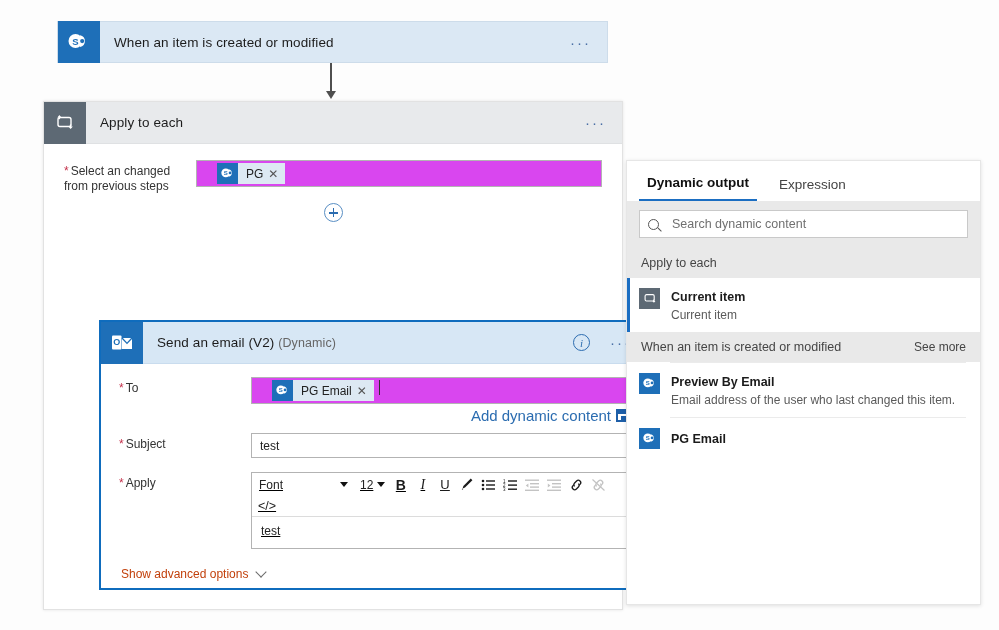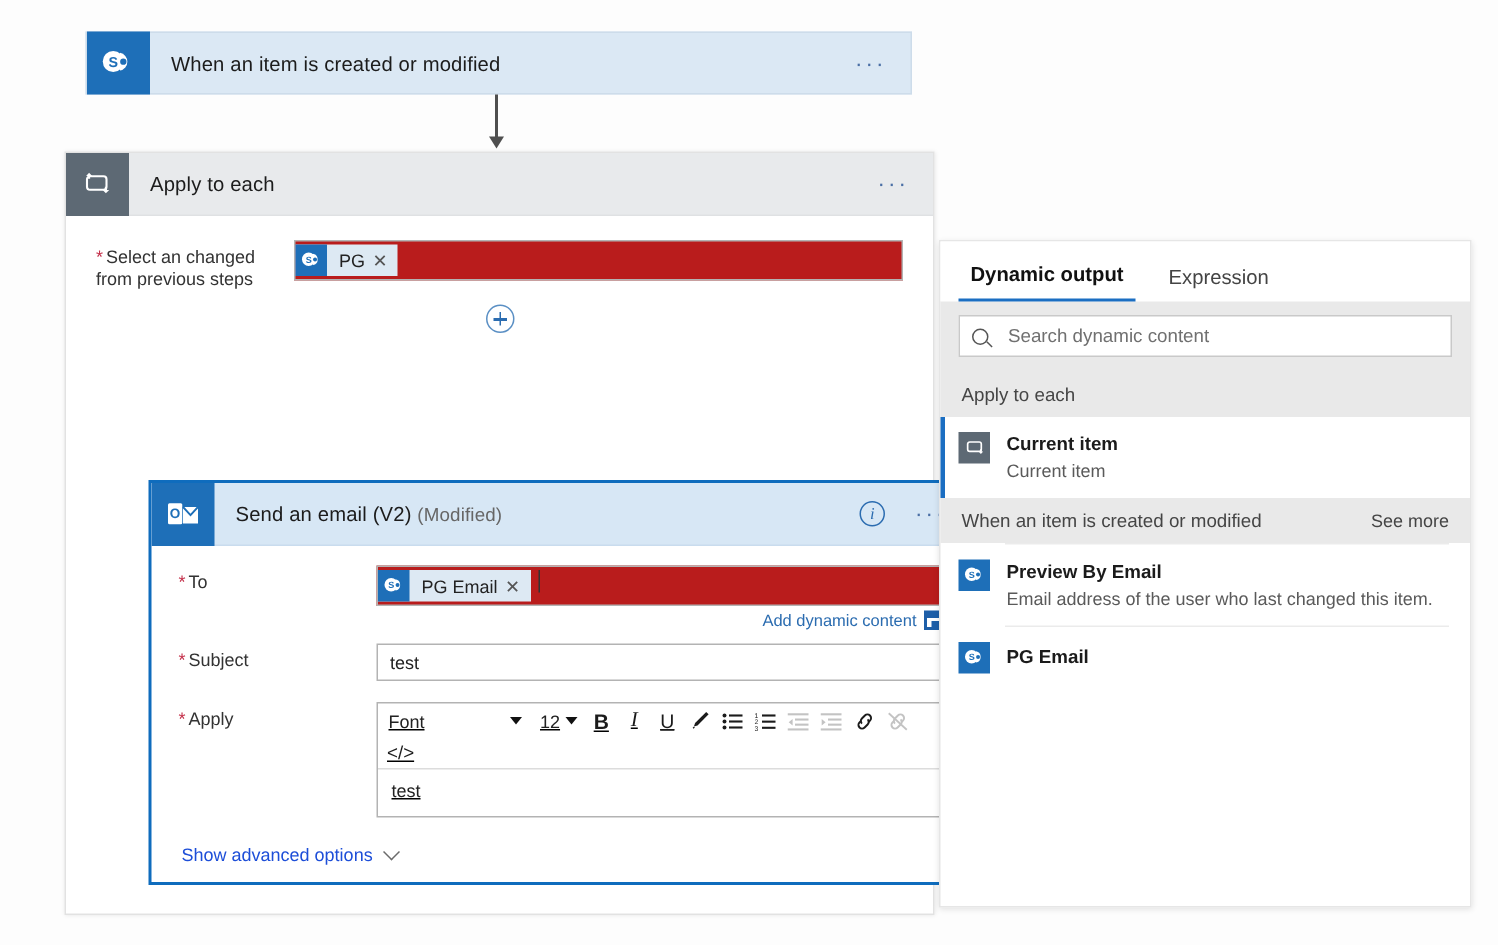--- a/index.html
+++ b/index.html
@@ -93,23 +93,23 @@
     font-size: 12px; color: #333;
     line-height: 15px;
     padding-top: 4px;
   }
   .req { color: #c4314b; margin-right: 2px; }
 
   .token-input {
     flex: 1 1 auto;
     min-height: 25px;
     border: 1px solid #b3b3b3;
-    background: #b91c1c;
+    background: #d946ef;
     display: flex; align-items: flex-start;
-    padding: 2px 0;
+    padding: 2px 20px;
   }
   .token {
     display: inline-flex; align-items: center;
     background: #dde9f3;
     height: 21px;
     font-size: 12px; color: #222;
   }
   .token .tok-icon {
     width: 21px; height: 21px;
     background: #1e6fb8;
@@ -166,21 +166,21 @@
     margin-right: 4px;
     cursor: pointer;
   }
   .email-body { padding: 13px 18px 0 18px; }
 
   .add-dyn-row {
     display: flex; justify-content: flex-end; align-items: center;
     margin: 3px 0 9px 0;
   }
   .add-dyn-link {
-    font-size: 11px; color: #2b6cb0; cursor: pointer;
+    font-size: 15px; color: #2b6cb0; cursor: pointer;
   }
   .add-dyn-icon {
     width: 13px; height: 13px;
     background: #1e5fa8;
     margin-left: 5px;
     position: relative;
     display: inline-block;
     cursor: pointer;
   }
   .add-dyn-icon::after {
@@ -256,21 +256,21 @@
   .editor-area {
     border-top: 1px solid #dcdcdc;
     min-height: 32px;
     padding: 7px 9px;
     font-size: 12px; color: #222;
   }
 
   .adv-row {
     display: flex; align-items: center;
     padding: 16px 0 0 2px;
-    font-size: 12px; color: #1d4ed8;
+    font-size: 12px; color: #c2410c;
     cursor: pointer;
   }
   .chev-down {
     width: 8px; height: 8px;
     border-right: 1.4px solid #6b6b6b;
     border-bottom: 1.4px solid #6b6b6b;
     transform: rotate(45deg);
     margin-left: 9px; margin-bottom: 4px;
   }
 
@@ -437,21 +437,21 @@
         <div class="hdr-icon">
           <svg width="22" height="19" viewBox="0 0 22 19">
             <rect x="1" y="2.5" width="9.5" height="14" rx="1" fill="#ffffff"></rect>
             <text x="5.7" y="12.4" font-family="Liberation Sans, sans-serif" font-size="9" font-weight="bold" fill="#1e6fb8" text-anchor="middle">O</text>
             <path d="M11 5 L21 5 L21 16 L11 16 Z" fill="#ffffff"></path>
             <path d="M11 5 L16 10.4 L21 5" fill="none" stroke="#1e6fb8" stroke-width="1.3"></path>
           </svg>
         </div>
         <div class="hdr-title">
           <span>Send an email (V2)</span>
-          <span class="preview">(Modified)</span>
+          <span class="preview">(Dynamic)</span>
         </div>
         <div class="info-circle">i</div>
         <div class="ellipsis">···</div>
       </div>
 
       <div class="email-body">
 
         <div class="field-row">
           <div class="field-label">
             <span class="req">*</span><span>To</span>

